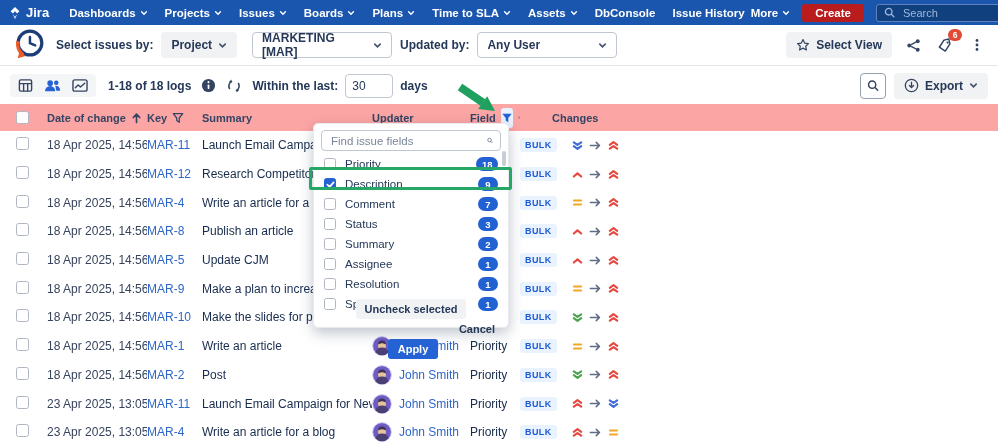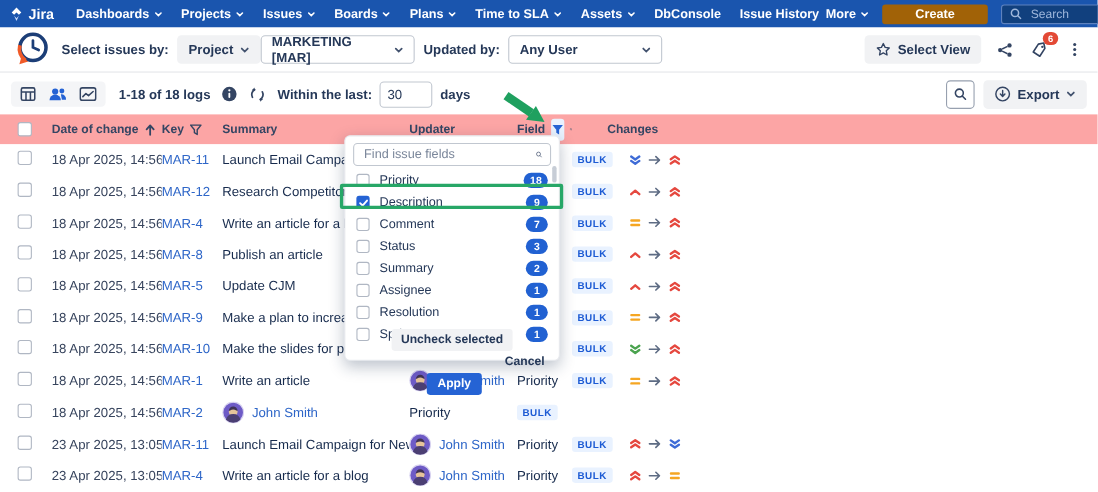--- a/index.html
+++ b/index.html
@@ -6,21 +6,21 @@
   body{font-family:"Liberation Sans",sans-serif;background:#fff;}
   .screen{position:relative;width:998px;height:447px;overflow:hidden;background:#fff;}
 
   
   .navbar{position:absolute;left:0;top:0;width:998px;height:25px;background:#1A55AE;display:flex;align-items:center;padding:0 8px;box-sizing:border-box;gap:6px;}
   .brand{display:flex;align-items:center;gap:4px;color:#fff;font-size:13px;font-weight:bold;margin-right:14px;}
   .nav-menu{display:flex;align-items:center;gap:17px;}
   .nav-item{display:flex;align-items:center;gap:4px;color:#fff;font-size:11.5px;font-weight:bold;cursor:pointer;white-space:nowrap;}
   .nav-right{margin-left:auto;display:flex;align-items:center;gap:12px;}
   .more-item{display:flex;align-items:center;gap:4px;color:#fff;font-size:11.5px;font-weight:bold;}
-  .create-btn{background:#a16207;color:#fff;font-size:11.5px;font-weight:bold;border:none;border-radius:3px;padding:3px 30px;cursor:pointer;}
+  .create-btn{background:#b91c1c;color:#fff;font-size:11.5px;font-weight:bold;border:none;border-radius:3px;padding:3px 13px;cursor:pointer;}
   .nav-search{display:flex;align-items:center;gap:6px;background:#11407E;border:1px solid #5E82BE;border-radius:3px;height:16px;width:148px;padding:0 7px;}
   .nav-search input{background:transparent;border:none;outline:none;color:#B7C9E4;font-size:11px;width:110px;font-family:"Liberation Sans",sans-serif;}
   .nav-search input::placeholder{color:#9FB7DC;}
 
   
   .filterbar{position:absolute;left:0;top:25px;width:998px;height:41px;background:#fff;border-bottom:1px solid #E4E6EA;display:flex;align-items:center;padding:0 10px;box-sizing:border-box;}
   .fb-label{color:#253858;font-size:12px;font-weight:bold;margin:0 8px;white-space:nowrap;}
   .chip-select{display:flex;align-items:center;gap:6px;background:#F1F2F4;border-radius:4px;height:26px;padding:0 10px;color:#253858;font-size:12px;font-weight:bold;cursor:pointer;}
   .box-select{display:flex;align-items:center;justify-content:space-between;background:#fff;border:1px solid #C1C7D0;border-radius:4px;height:26px;padding:0 9px;color:#253858;font-size:12px;font-weight:bold;box-sizing:border-box;cursor:pointer;}
   .fb-right{margin-left:auto;display:flex;align-items:center;gap:10px;}
@@ -159,21 +159,21 @@
   </header>
 
   <div class="filterbar">
     <svg width="38" height="38" viewBox="0 0 40 40">
       <circle cx="21" cy="18" r="12.5" fill="#fff" stroke="#1C3E77" stroke-width="3.4"></circle>
       <path d="M21 11.5 V18 L26.5 20.5" fill="none" stroke="#1C3E77" stroke-width="2.6" stroke-linecap="round"></path>
       <path d="M8.5 16 A13.5 13.5 0 0 0 14 30.5" fill="none" stroke="#F05A28" stroke-width="3.6"></path>
       <path d="M10 27 L16.5 31.5 L8 34 Z" fill="#F05A28"></path>
     </svg>
     <span class="fb-label">Select issues by:</span>
-    <span class="chip-select" style="margin-right:0;">
+    <span class="chip-select" style="margin-right:15px;">
       <span>Project</span>
       <svg width="9" height="9" viewBox="0 0 10 10">
           <path d="M2 3.5 L5 6.5 L8 3.5" fill="none" stroke="#42526E" stroke-width="1.8" stroke-linecap="round"></path>
         </svg>
     </span>
     <span class="box-select" style="width:140px;margin-right:8px;">
       <span>MARKETING [MAR]</span>
       <svg width="9" height="9" viewBox="0 0 10 10">
           <path d="M2 3.5 L5 6.5 L8 3.5" fill="none" stroke="#42526E" stroke-width="1.8" stroke-linecap="round"></path>
         </svg>
@@ -488,20 +488,21 @@
           </svg>
           <svg width="13" height="13" viewBox="0 0 14 14" style="display:block">
             <path d="M3 6.2 L7 3.4 L11 6.2 M3 10.4 L7 7.6 L11 10.4" fill="none" stroke="#E5483F" stroke-width="2.3" stroke-linecap="round" stroke-linejoin="round"></path>
           </svg>
         </span>
       </div>
       <div class="row grid-row">
         <span><span class="cb"></span></span>
         <span class="cell-date">18 Apr 2025, 14:56</span>
         <span><a class="key-link">MAR-2</a></span>
+        <span class="cell-summary">Post</span>
         <span class="cell-updater">
           <svg width="20" height="20" viewBox="0 0 20 20" style="display:block">
             <circle cx="10" cy="10" r="9.4" fill="#6E5BC6" stroke="#D8D3F0" stroke-width="1"></circle>
             <circle cx="10" cy="9.4" r="4" fill="#E6C49A"></circle>
             <path d="M6 8.6 a4 4 0 0 1 8 0 l-1.2 -0.5 a5.6 5.6 0 0 0 -5.6 0 Z" fill="#3F3356"></path>
             <path d="M3.4 16.6 a6.8 6.8 0 0 1 13.2 0 a9.4 9.4 0 0 1 -13.2 0 Z" fill="#4B3F73"></path>
           </svg>
           <a class="updater-link">John Smith</a>
         </span>
         <span>Priority</span>

